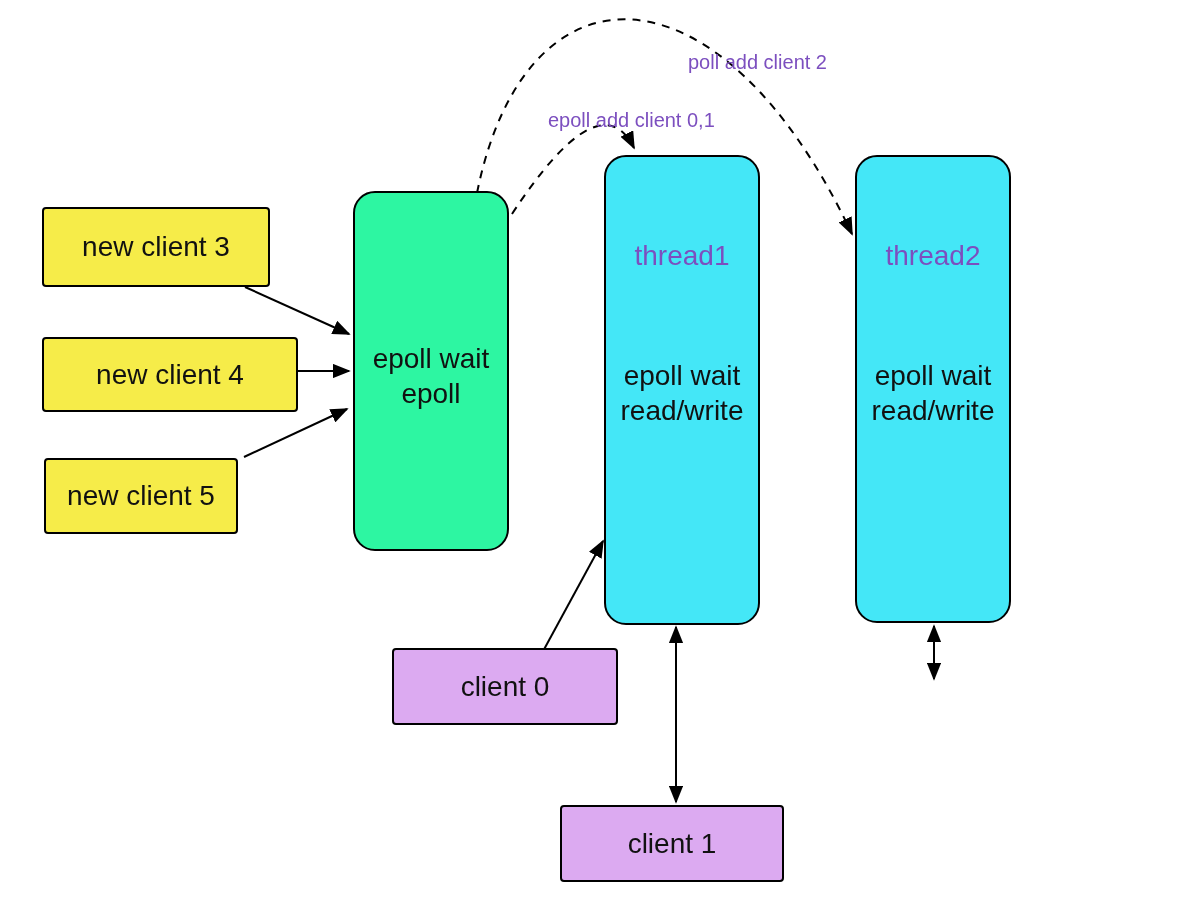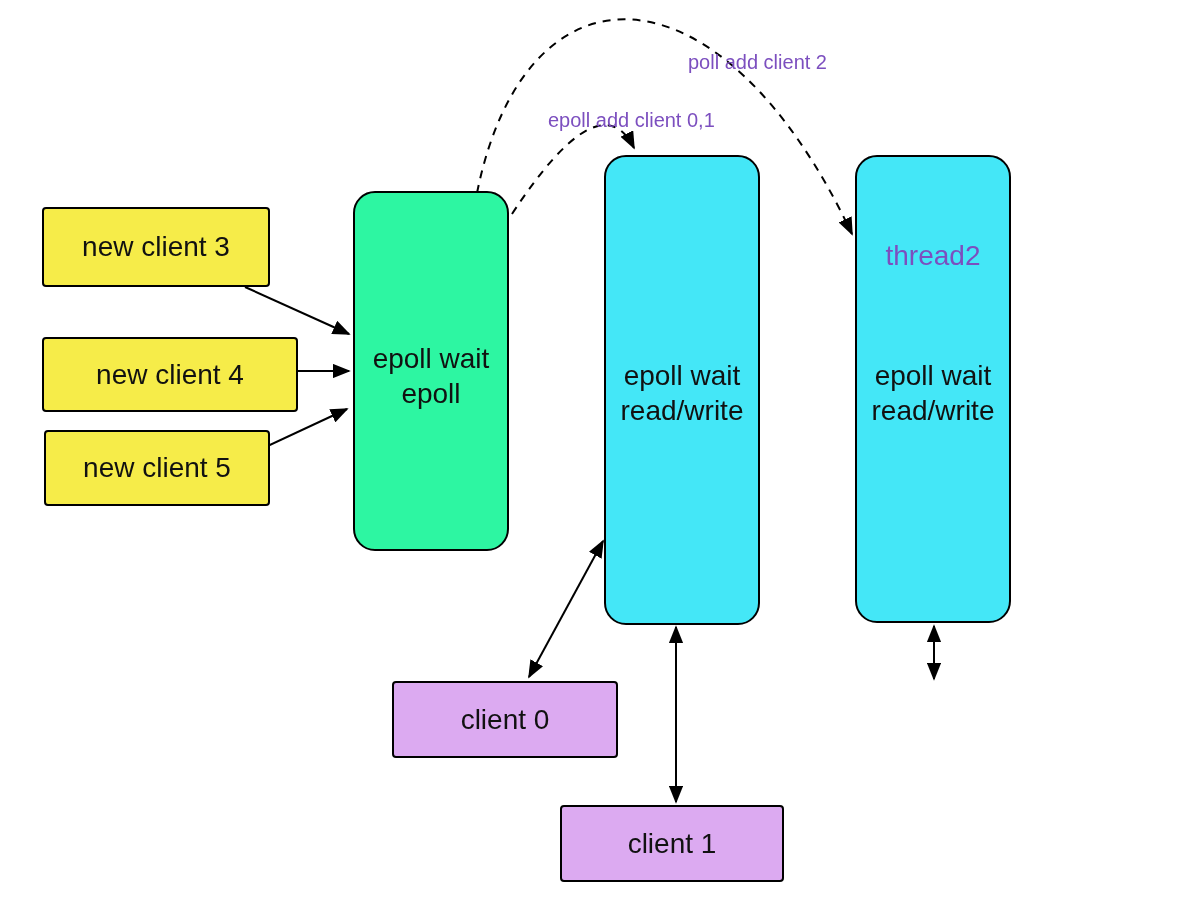--- a/index.html
+++ b/index.html
@@ -79,45 +79,46 @@
     <path class="edge dashed" d="M 512 214 Q 600 80 634 148" marker-end="url(#arrow)"></path>
     <path class="edge dashed" d="M 477 193 C 525 -45 720 -45 852 234" marker-end="url(#arrow)"></path>
   </svg>
 
   <div class="node small yellow" style="left:42px; top:207px; width:228px; height:80px;">
     <span>new client 3</span>
   </div>
   <div class="node small yellow" style="left:42px; top:337px; width:256px; height:75px;">
     <span>new client 4</span>
   </div>
-  <div class="node small yellow" style="left:44px; top:430px; width:226px; height:76px;">
+  <div class="node small yellow" style="left:44px; top:458px; width:194px; height:76px;">
     <span>new client 5</span>
   </div>
 
   <div class="node tall green" style="left:353px; top:191px; width:156px; height:360px;"></div>
   <div class="node tall cyan" style="left:604px; top:155px; width:156px; height:470px;"></div>
   <div class="node tall cyan" style="left:855px; top:155px; width:156px; height:468px;"></div>
 
   <div class="thread-body" style="left:353px; top:341px; width:156px;">
     <div>epoll wait</div>
     <div>epoll</div>
   </div>
 
+  <div class="thread-title" style="left:604px; top:240px; width:156px;">thread1</div>
   <div class="thread-body" style="left:604px; top:358px; width:156px;">
     <div>epoll wait</div>
     <div>read/write</div>
   </div>
 
   <div class="thread-title" style="left:855px; top:240px; width:156px;">thread2</div>
   <div class="thread-body" style="left:855px; top:358px; width:156px;">
     <div>epoll wait</div>
     <div>read/write</div>
   </div>
 
-  <div class="node small lavender" style="left:392px; top:681px; width:226px; height:77px;">
+  <div class="node small lavender" style="left:392px; top:648px; width:226px; height:77px;">
     <span>client 0</span>
   </div>
   <div class="node small lavender" style="left:560px; top:805px; width:224px; height:77px;">
     <span>client 1</span>
   </div>
 
   <div class="annot" style="left:548px; top:109px;">epoll add client 0,1</div>
   <div class="annot" style="left:688px; top:51px;">poll add client 2</div>
 
 </div>

